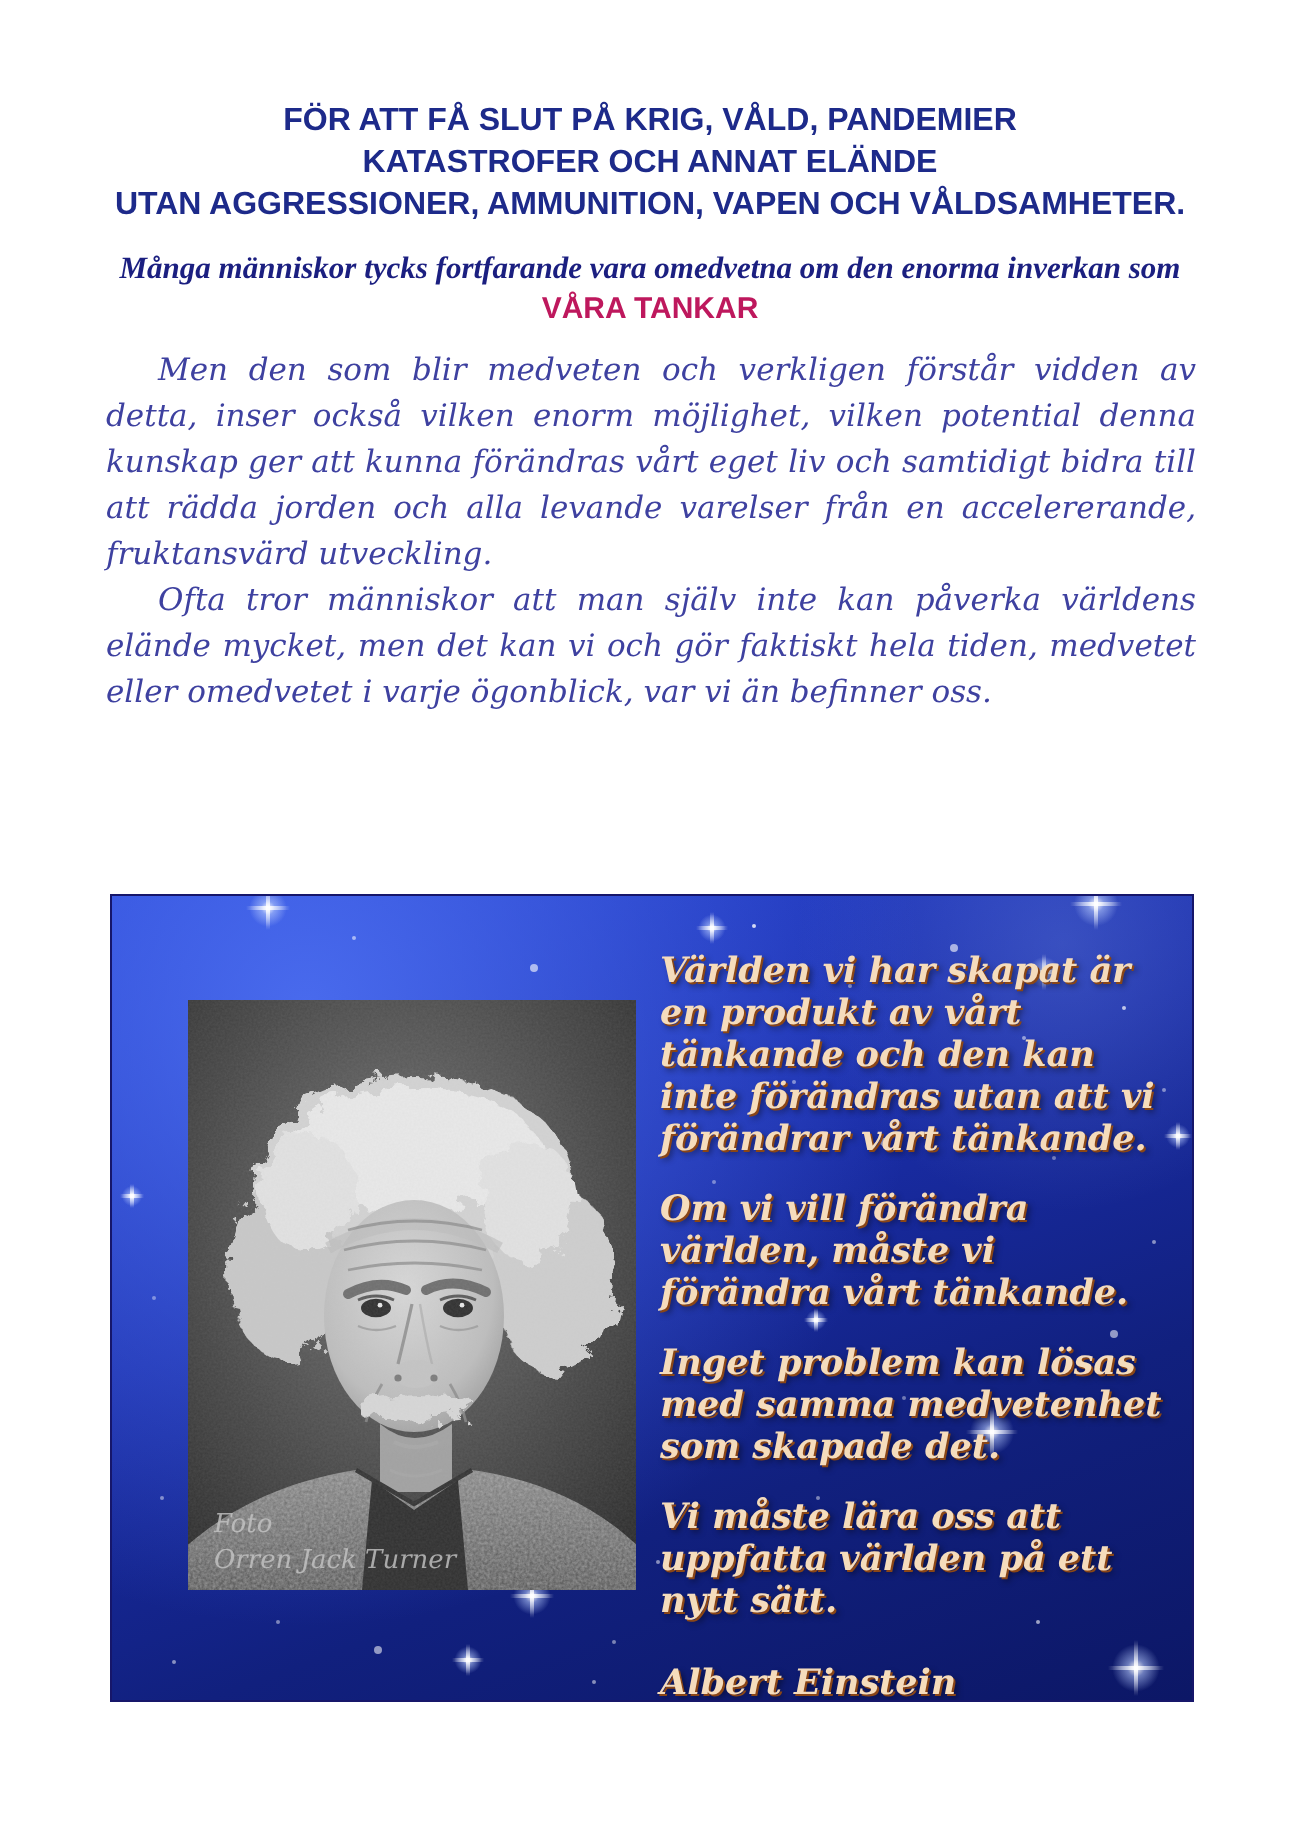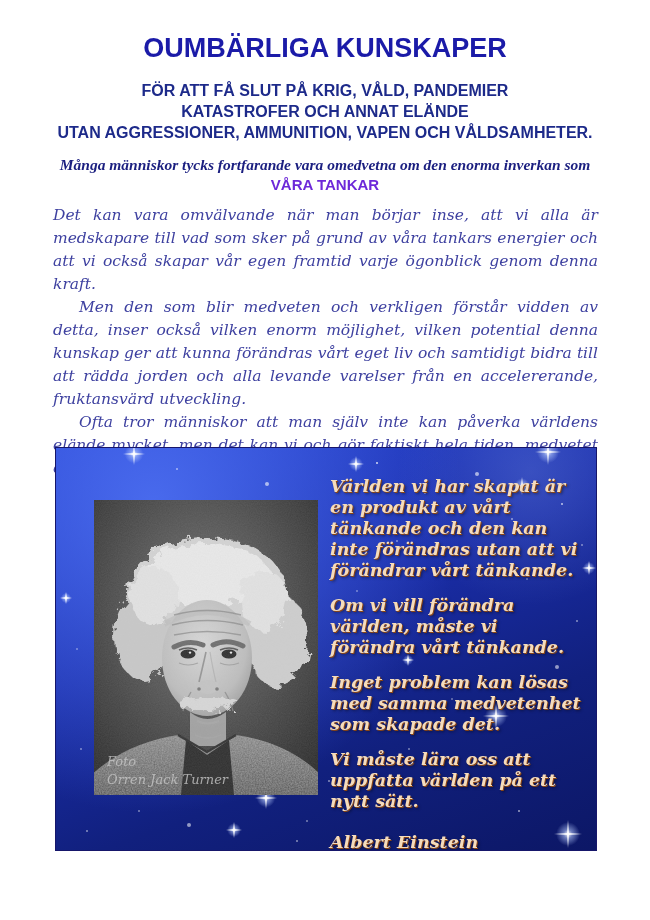--- a/index.html
+++ b/index.html
@@ -39,21 +39,21 @@
     font-weight:bold;
     font-size:15.5px;
     color:#1b1f80;
     line-height:21px;
   }
   .intro-caps{
     margin:0;
     text-align:center;
     font-size:15px;
     font-weight:bold;
-    color:#6d28d9;
+    color:#be185d;
     line-height:20px;
   }
   .body-text{
     margin:9px 52px 0 53px;
   }
   .body-text p{
     margin:0;
     font-family:"DejaVu Serif", serif;
     font-style:italic;
     font-size:15.5px;
@@ -131,35 +131,33 @@
     color:#f5dcbc;
     text-shadow:1px 1px 0 #8a4616, 2px 2px 3px rgba(0,0,0,.45);
   }
   .quotes p.attribution{margin-top:20px;margin-bottom:0;}
 </style>
 </head>
 <body>
 
 <div class="page">
 
-  <h1 class="title">OUMBÄRLIGA KUNSKAPER</h1>
 
   <div class="subtitles">
     <p class="subtitle">FÖR ATT FÅ SLUT PÅ KRIG, VÅLD, PANDEMIER</p>
     <p class="subtitle">KATASTROFER OCH ANNAT ELÄNDE</p>
     <p class="subtitle">UTAN AGGRESSIONER, AMMUNITION, VAPEN OCH VÅLDSAMHETER.</p>
   </div>
 
   <div class="intro">
     <p class="intro-italic">Många människor tycks fortfarande vara omedvetna om den enorma inverkan som</p>
     <p class="intro-caps">VÅRA TANKAR</p>
   </div>
 
   <div class="body-text">
-    <p>Det kan vara omvälvande när man börjar inse, att vi alla är medskapare till vad som sker på grund av våra tankars energier och att vi också skapar vår egen framtid varje ögonblick genom denna kraft.</p>
     <p class="indent">Men den som blir medveten och verkligen förstår vidden av detta, inser också vilken enorm möjlighet, vilken potential denna kunskap ger att kunna förändras vårt eget liv och samtidigt bidra till att rädda jorden och alla levande varelser från en accelererande, fruktansvärd utveckling.</p>
     <p class="indent">Ofta tror människor att man själv inte kan påverka världens elände mycket, men det kan vi och gör faktiskt hela tiden, medvetet eller omedvetet i varje ögonblick, var vi än befinner oss.</p>
   </div>
 
   <div class="poster">
     <div class="stardots"></div>
 
     <div class="glint" style="left:67px;top:-5px;width:22px;height:22px;"></div>
     <div class="glint" style="left:292px;top:8px;width:16px;height:16px;"></div>
     <div class="glint" style="left:479px;top:-9px;width:26px;height:26px;"></div>

